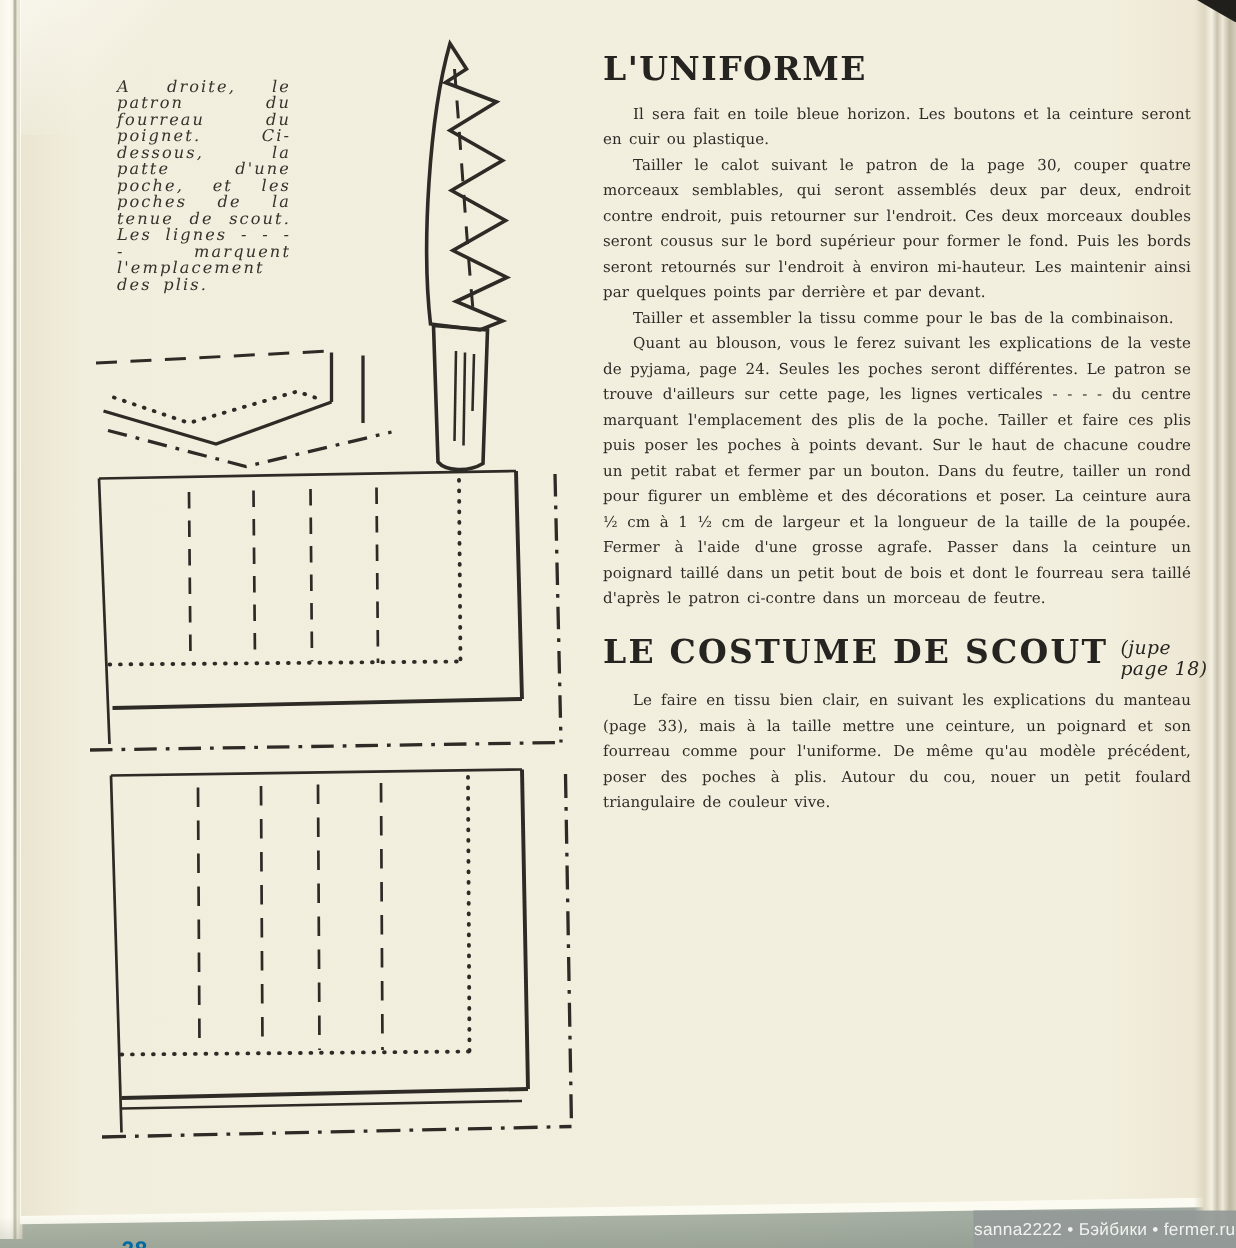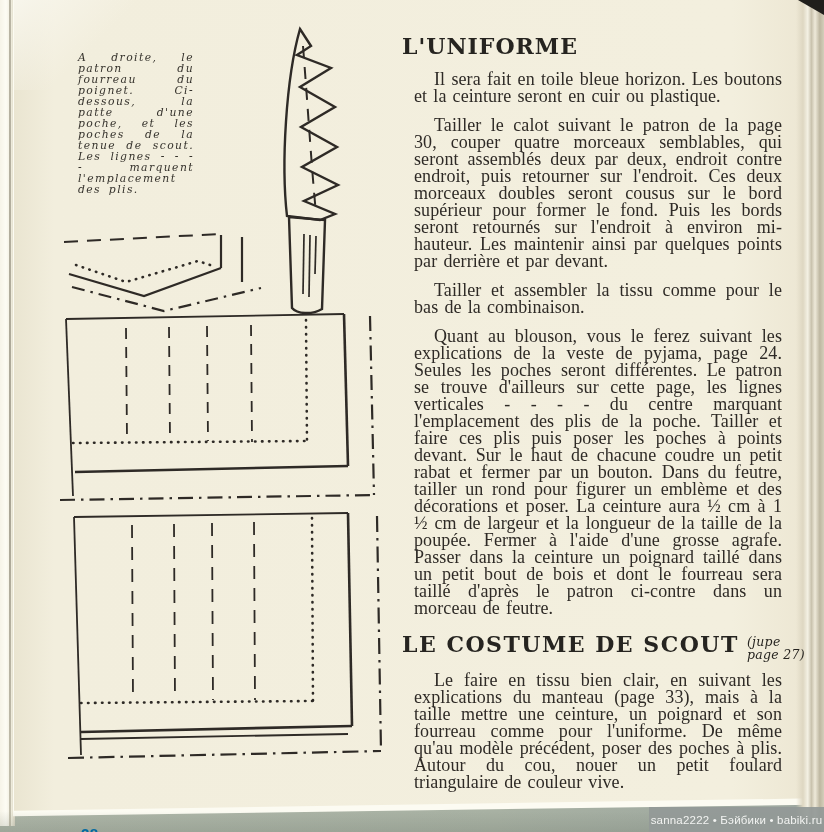--- a/index.html
+++ b/index.html
@@ -65,22 +65,22 @@
     font-size:22px;line-height:25px;font-weight:bold;margin:0 0 9px 0;
     letter-spacing:1px;color:#262420;
   }
   h1.sec2{margin-top:15px;margin-bottom:9px;letter-spacing:1.5px;white-space:nowrap;}
   .sec-note{
     display:inline-block;vertical-align:middle;font-weight:normal;
     font-style:italic;font-size:12.5px;line-height:13.5px;letter-spacing:0.3px;
     margin-left:8px;transform:translateY(2px);
   }
   .rcol p{
-    margin:12px;font-size:18px;line-height:17px;text-align:justify;
-    text-indent:20px;word-spacing:1.5px;letter-spacing:0.1px;font-family:Liberation Serif, serif;
+    margin:0;font-size:10px;line-height:17px;text-align:justify;
+    text-indent:20px;word-spacing:1.5px;letter-spacing:0.1px;
   }
   
   .pagenum{
     position:absolute;left:81px;top:825px;
     font-family:"Liberation Sans",sans-serif;font-weight:bold;
     font-size:15px;color:#0369a1;letter-spacing:0.5px;
   }
   .watermark{
     position:absolute;right:0;bottom:0;width:175px;height:25px;
     background:rgba(147,153,151,0.92);
@@ -162,20 +162,20 @@
   </svg>
 </div>
 
 <div class="rcol">
   <h1 class="sec">L'UNIFORME</h1>
   <p>Il sera fait en toile bleue horizon. Les boutons et la ceinture seront en cuir ou plastique.</p>
   <p>Tailler le calot suivant le patron de la page 30, couper quatre morceaux semblables, qui seront assemblés deux par deux, endroit contre endroit, puis retourner sur l'endroit. Ces deux morceaux doubles seront cousus sur le bord supérieur pour former le fond. Puis les bords seront retournés sur l'endroit à environ mi-hauteur. Les maintenir ainsi par quelques points par derrière et par devant.</p>
   <p>Tailler et assembler la tissu comme pour le bas de la combinaison.</p>
   <p>Quant au blouson, vous le ferez suivant les explications de la veste de pyjama, page 24. Seules les poches seront différentes. Le patron se trouve d'ailleurs sur cette page, les lignes verticales - - - - du centre marquant l'emplacement des plis de la poche. Tailler et faire ces plis puis poser les poches à points devant. Sur le haut de chacune coudre un petit rabat et fermer par un bouton. Dans du feutre, tailler un rond pour figurer un emblème et des décorations et poser. La ceinture aura ½ cm à 1 ½ cm de largeur et la longueur de la taille de la poupée. Fermer à l'aide d'une grosse agrafe. Passer dans la ceinture un poignard taillé dans un petit bout de bois et dont le fourreau sera taillé d'après le patron ci-contre dans un morceau de feutre.</p>
 
-  <h1 class="sec sec2"><span>LE COSTUME DE SCOUT</span><span class="sec-note"><span>(jupe</span><br><span>page 27)</span></span></h1>
+  <h1 class="sec sec2"><span>LE COSTUME DE SCOUT</span><span class="sec-note"><span>(jupe</span><br><span>page 18)</span></span></h1>
   <p>Le faire en tissu bien clair, en suivant les explications du manteau (page 33), mais à la taille mettre une ceinture, un poignard et son fourreau comme pour l'uniforme. De même qu'au modèle précédent, poser des poches à plis. Autour du cou, nouer un petit foulard triangulaire de couleur vive.</p>
 </div>
 
 <div class="pagenum">28</div>
 <div class="watermark">
-    <span>sanna2222 • Бэйбики • babiki.ru</span>
+    <span>sanna2222 • Бэйбики • fermer.ru</span>
   </div>
 
 </body></html>

